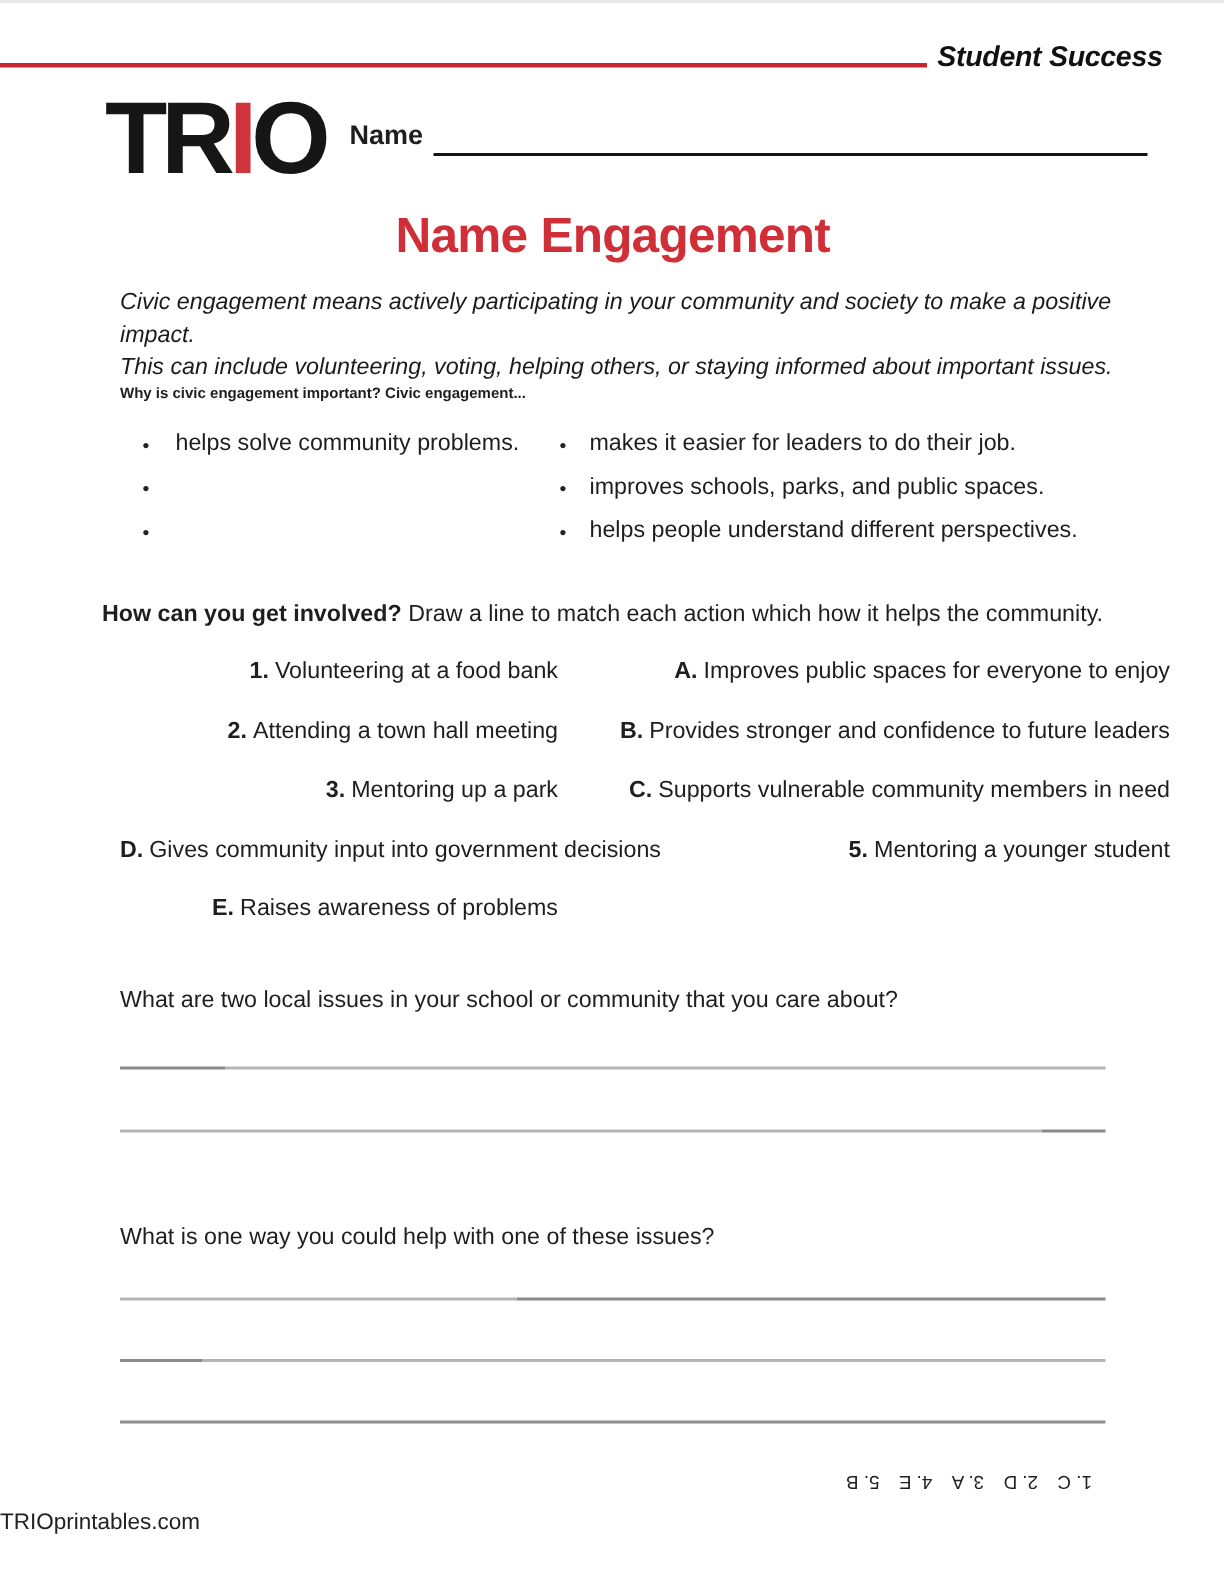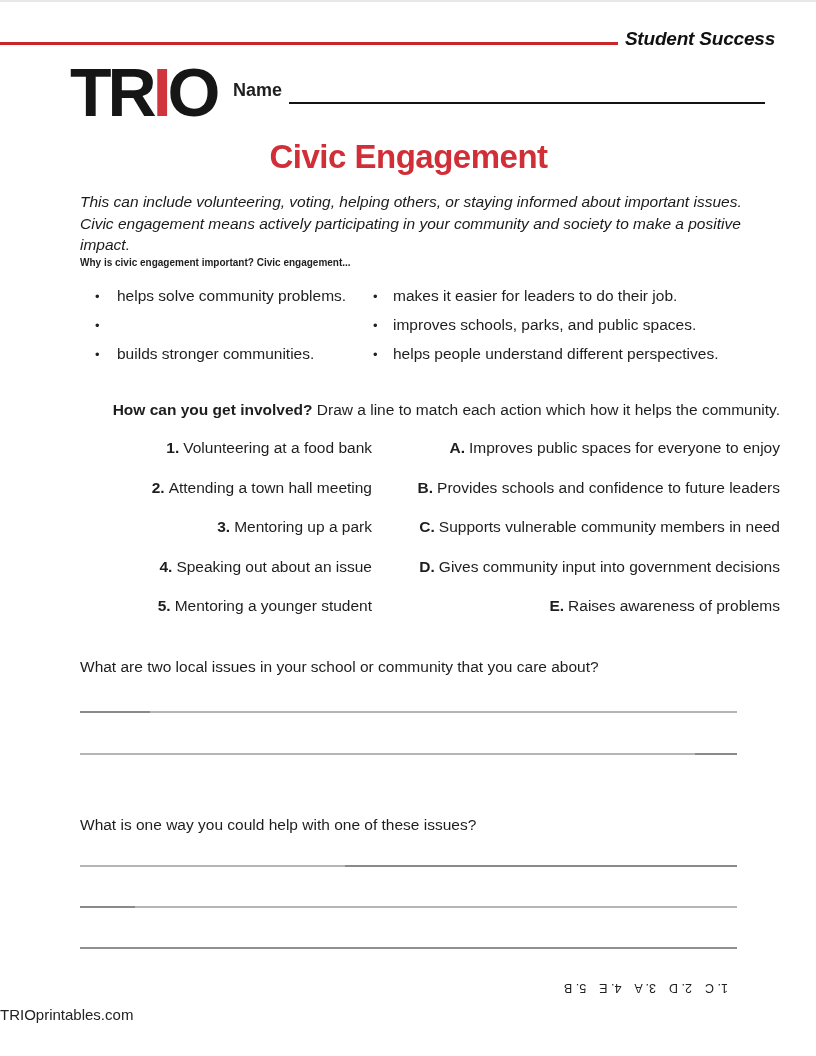--- a/index.html
+++ b/index.html
@@ -46,21 +46,21 @@
     position:absolute; left:80px; top:285px; width:690px;
     display:grid; grid-template-columns:293px 1fr;
   }
   .bullet-cell { height:18px; margin-bottom:11px; display:flex; align-items:center; }
   .bullet-cell.left-col { padding-left:15px; }
   .dot { font-size:13px; color:#222; width:8px; flex:0 0 8px; }
   .bullet-cell.left-col .btxt { margin-left:14px; }
   .bullet-cell.right-col .btxt { margin-left:12px; }
   .btxt { font-size:15.5px; white-space:nowrap; }
   
-  .involve-heading { position:absolute; left:80px; top:399px; font-size:15.5px; width:700px;text-align:right; }
+  .involve-heading { position:absolute; left:68px; top:399px; font-size:15.5px; width:700px; }
   .involve-heading .lead { font-weight:bold; }
   .match-grid {
     position:absolute; left:80px; top:437px; width:700px;
     display:grid; grid-template-columns:292px 1fr;text-align:right;
   }
   .match-cell { height:18px; margin-bottom:21.5px; font-size:15.5px; white-space:nowrap; }
   .match-cell .mnum { font-weight:bold; }
   .match-cell .mtxt { margin-left:4px; }
   
   .question { position:absolute; left:80px; font-size:15.5px; }
@@ -89,25 +89,25 @@
 
 <div class="page">
 
   <div class="rule"></div>
   <div class="tagline">Student Success</div>
 
   <div class="logo"><span>TR</span><span class="red-i">I</span><span>O</span></div>
   <div class="name-label">Name</div>
   <div class="name-line"></div>
 
-  <div class="title">Civic Engagement</div>
+  <div class="title">Name Engagement</div>
 
   <div class="intro">
+    <div>Civic engagement means actively participating in your community and society to make a positive impact.</div>
     <div>This can include volunteering, voting, helping others, or staying informed about important issues.</div>
-    <div>Civic engagement means actively participating in your community and society to make a positive impact.</div>
   </div>
 
   <div class="why-heading">Why is civic engagement important? Civic engagement...</div>
   <div class="why-grid">
     <div class="bullet-cell left-col">
         <span class="dot">•</span>
         <span class="btxt">helps solve community problems.</span>
       </div>
     <div class="bullet-cell right-col">
         <span class="dot">•</span>
@@ -115,38 +115,36 @@
       </div>
     <div class="bullet-cell left-col">
         <span class="dot">•</span>
       </div>
     <div class="bullet-cell right-col">
         <span class="dot">•</span>
         <span class="btxt">improves schools, parks, and public spaces.</span>
       </div>
     <div class="bullet-cell left-col">
         <span class="dot">•</span>
-        <span class="btxt">builds stronger communities.</span>
       </div>
     <div class="bullet-cell right-col">
         <span class="dot">•</span>
         <span class="btxt">helps people understand different perspectives.</span>
       </div>
   </div>
 
   <div class="involve-heading"><span class="lead">How can you get involved?</span><span> Draw a line to match each action which how it helps the community.</span></div>
 
   <div class="match-grid">
     <div class="match-cell"><span class="mnum">1.</span><span class="mtxt">Volunteering at a food bank</span></div>
     <div class="match-cell"><span class="mnum">A.</span><span class="mtxt">Improves public spaces for everyone to enjoy</span></div>
     <div class="match-cell"><span class="mnum">2.</span><span class="mtxt">Attending a town hall meeting</span></div>
-    <div class="match-cell"><span class="mnum">B.</span><span class="mtxt">Provides schools and confidence to future leaders</span></div>
+    <div class="match-cell"><span class="mnum">B.</span><span class="mtxt">Provides stronger and confidence to future leaders</span></div>
     <div class="match-cell"><span class="mnum">3.</span><span class="mtxt">Mentoring up a park</span></div>
     <div class="match-cell"><span class="mnum">C.</span><span class="mtxt">Supports vulnerable community members in need</span></div>
-    <div class="match-cell"><span class="mnum">4.</span><span class="mtxt">Speaking out about an issue</span></div>
     <div class="match-cell"><span class="mnum">D.</span><span class="mtxt">Gives community input into government decisions</span></div>
     <div class="match-cell"><span class="mnum">5.</span><span class="mtxt">Mentoring a younger student</span></div>
     <div class="match-cell"><span class="mnum">E.</span><span class="mtxt">Raises awareness of problems</span></div>
   </div>
 
   <div class="question q1">What are two local issues in your school or community that you care about?</div>
   <div class="ans-line l-q1a"></div>
   <div class="ans-line l-q1b"></div>
 
   <div class="question q2">What is one way you could help with one of these issues?</div>

